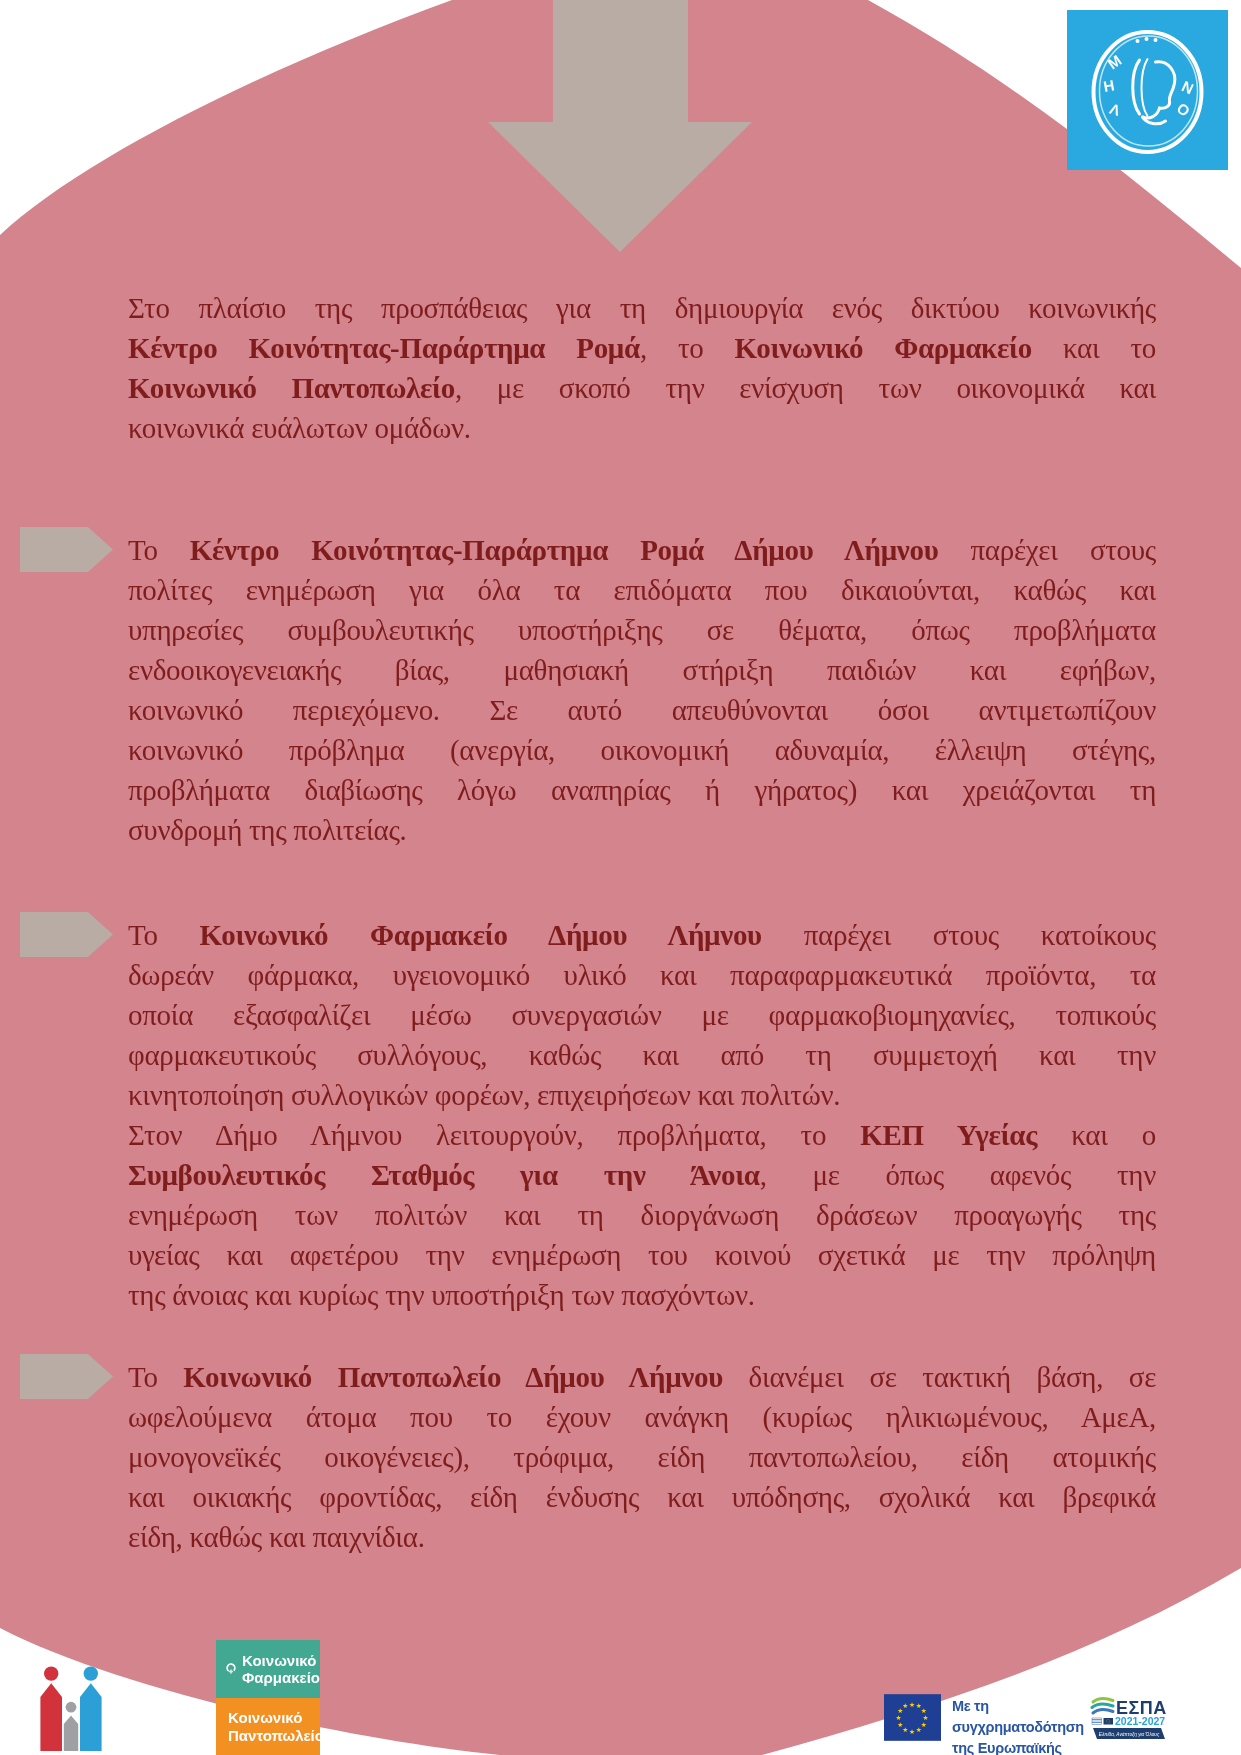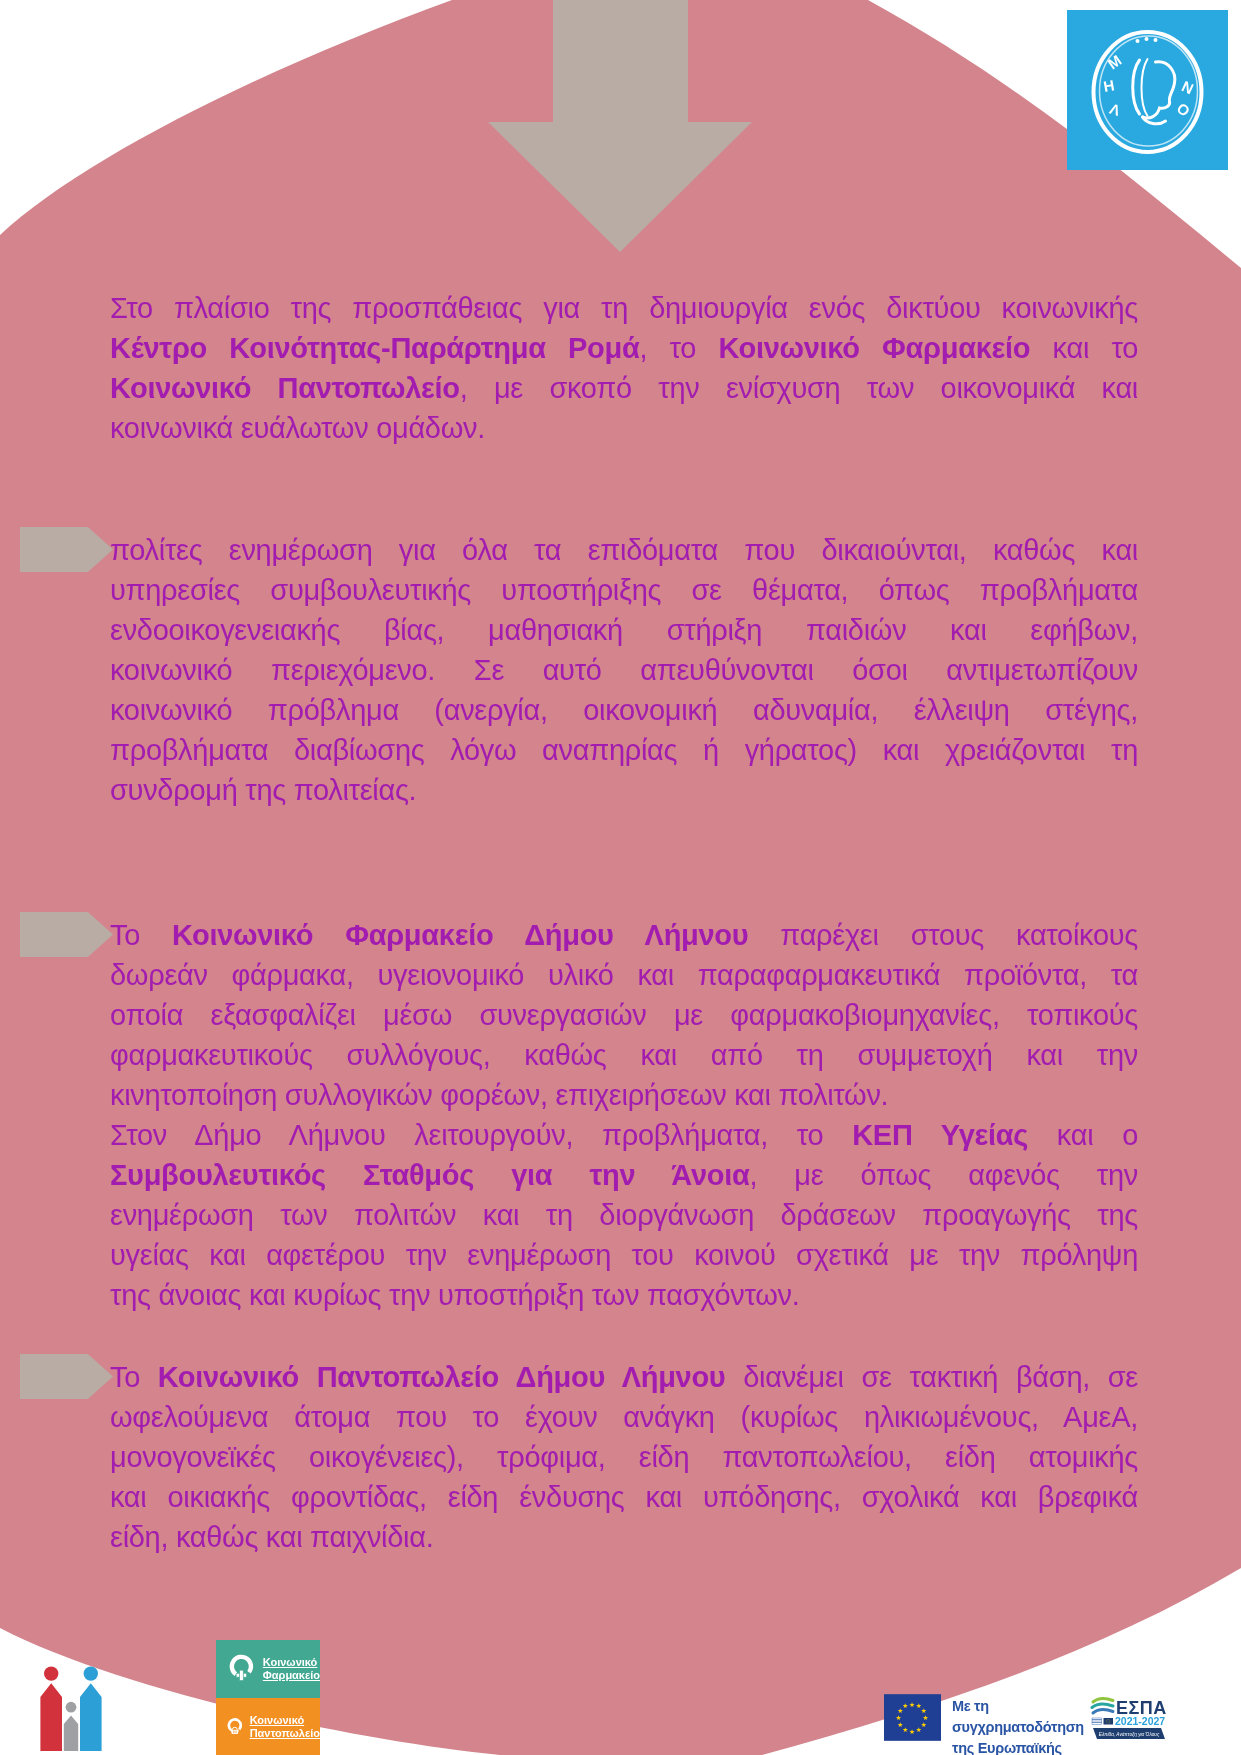--- a/index.html
+++ b/index.html
@@ -3,36 +3,36 @@
 <meta charset="utf-8">
 <style>
   html,body{margin:0;padding:0;}
   body{
     width:1241px;height:1755px;position:relative;background:#ffffff;
     font-family:"Liberation Sans",sans-serif;overflow:hidden;
   }
   svg.layer{position:absolute;left:0;top:0;}
   
   #text-root .para{
-    position:absolute;left:110px;width:1028px;color:#a21caf;
-    font-size:29px;letter-spacing:-0.3px;
+    position:absolute;left:128px;width:1028px;color:#7f1d1d;
+    font-size:29px;letter-spacing:-0.3px;font-family:Liberation Serif, serif;
   }
   .pline{height:40px;line-height:40px;text-align:justify;text-align-last:left;white-space:normal;}
   .pline.just{text-align-last:justify;}
   .pline .b{font-weight:bold;}
   .marker{
     position:absolute;left:20px;width:93px;height:45px;background:#b9aca4;
     clip-path:polygon(0 0,73% 0,100% 50%,73% 100%,0 100%);
   }
   
   .coin-box{position:absolute;left:1067px;top:10px;width:161px;height:160px;background:#29a9e0;}
   
   .cc-logo{position:absolute;left:38px;top:1650px;width:230px;height:100px;}
   .badge{position:absolute;left:216px;width:104px;display:flex;align-items:center;}
-  .badge .btxt{color:#fff;font-size:11px;font-weight:bold;line-height:1.15;margin-left:4px;text-decoration:underline;}
+  .badge .btxt{color:#fff;font-size:15px;font-weight:bold;line-height:1.15;margin-left:4px;}
   #badge-pharmacy{top:1640px;height:58px;background:#42a891;}
   #badge-pantry{top:1698px;height:57px;background:#f29022;}
   .eu-flag{position:absolute;left:884px;top:1694px;width:57px;height:47px;}
   .eu-text{position:absolute;left:952px;top:1696px;width:150px;color:#2a55a5;
     font-weight:bold;font-size:14.5px;line-height:1.45;letter-spacing:-0.3px;}
   .espa{position:absolute;left:1090px;top:1692px;width:78px;height:50px;}
 </style>
 </head>
 <body>
 
@@ -66,20 +66,21 @@
 </div>
 
 <div id="text-root">
     <div class="para" style="top: 288px;">
       <div class="pline just"><span>Στο πλαίσιο της προσπάθειας για τη δημιουργία ενός δικτύου κοινωνικής</span></div>
       <div class="pline just"><span class="b">Κέντρο Κοινότητας-Παράρτημα Ρομά</span><span>, το </span><span class="b">Κοινωνικό Φαρμακείο</span><span> και το</span></div>
       <div class="pline just"><span class="b">Κοινωνικό Παντοπωλείο</span><span>, με σκοπό την ενίσχυση των οικονομικά και</span></div>
       <div class="pline"><span>κοινωνικά ευάλωτων ομάδων.</span></div>
     </div>
     <div class="para" style="top: 530px;">
+      <div class="pline just"><span>Το </span><span class="b">Κέντρο Κοινότητας-Παράρτημα Ρομά Δήμου Λήμνου</span><span> παρέχει στους</span></div>
       <div class="pline just"><span>πολίτες ενημέρωση για όλα τα επιδόματα που δικαιούνται, καθώς και</span></div>
       <div class="pline just"><span>υπηρεσίες συμβουλευτικής υποστήριξης σε θέματα, όπως προβλήματα</span></div>
       <div class="pline just"><span>ενδοοικογενειακής βίας, μαθησιακή στήριξη παιδιών και εφήβων,</span></div>
       <div class="pline just"><span>κοινωνικό περιεχόμενο. Σε αυτό απευθύνονται όσοι αντιμετωπίζουν</span></div>
       <div class="pline just"><span>κοινωνικό πρόβλημα (ανεργία, οικονομική αδυναμία, έλλειψη στέγης,</span></div>
       <div class="pline just"><span>προβλήματα διαβίωσης λόγω αναπηρίας ή γήρατος) και χρειάζονται τη</span></div>
       <div class="pline"><span>συνδρομή της πολιτείας.</span></div>
     </div>
     <div class="marker" style="top: 527px;"></div>
     <div class="para" style="top: 915px;">

